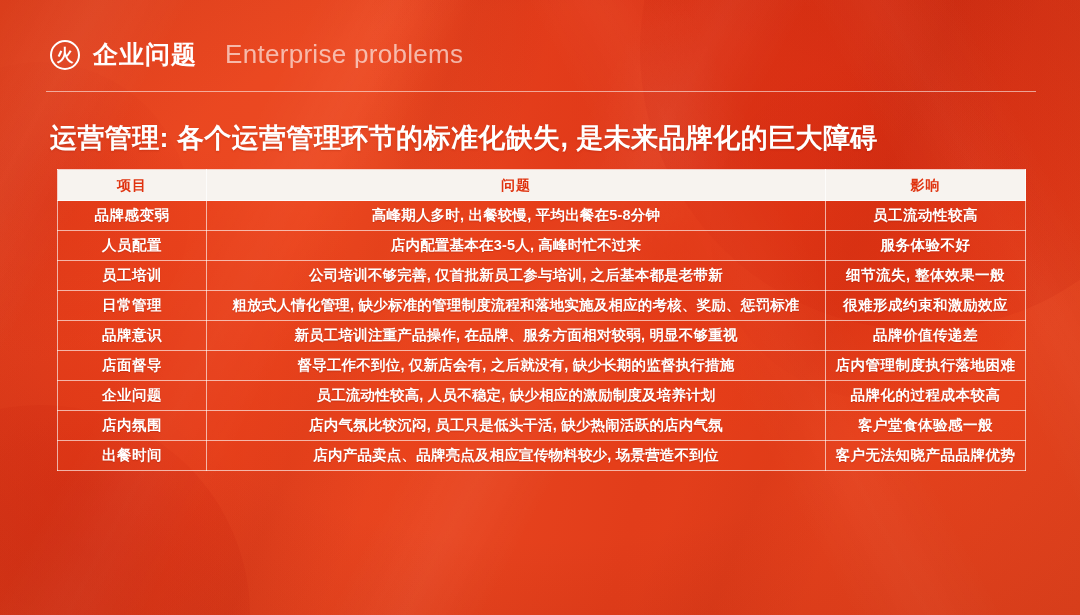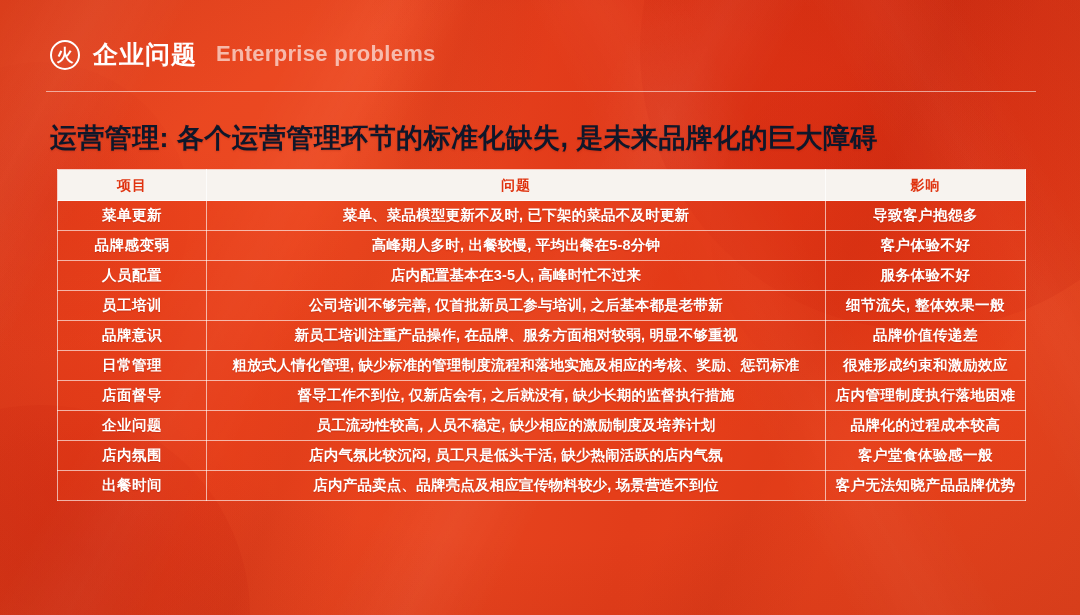--- a/index.html
+++ b/index.html
@@ -120,43 +120,43 @@
   #header-title-cn {
     color: #ffffff;
     font-size: 25px;
     font-weight: 700;
     letter-spacing: 1px;
     line-height: 1;
     white-space: nowrap;
   }
   #header-title-en {
     color: rgba(255,255,255,0.62);
-    font-size: 22px;
-    font-weight: 700;
+    font-size: 26px;
+    font-weight: 400;
     letter-spacing: .3px;
     line-height: 1;
     white-space: nowrap;
-    margin-left: 6px;
+    margin-left: 15px;
   }
 
   #header-rule {
     position: absolute;
     left: 46px;
     top: 91px;
     width: 990px;
     height: 1px;
     background: rgba(255,255,255,0.55);
   }
 
   
   #section-title {
     position: absolute;
     left: 50px;
     top: 124px;
-    color: #0f172a;
+    color: #ffffff;
     font-size: 27px;
     font-weight: 700;
     letter-spacing: .4px;
     line-height: 1.1;
     white-space: nowrap;
     text-shadow: 0 1px 2px rgba(130,20,4,0.25);
   }
 
   
   #issues-table {
@@ -246,50 +246,45 @@
     </colgroup>
     <thead>
       <tr>
         <th>项目</th>
         <th>问题</th>
         <th>影响</th>
       </tr>
     </thead>
     <tbody id="issues-body">
         <tr>
-          <td class="cell-item">菜单更新</td>
-          <td class="cell-issue">菜单、菜品模型更新不及时, 已下架的菜品不及时更新</td>
-          <td class="cell-impact">导致客户抱怨多</td>
-        </tr>
-        <tr>
           <td class="cell-item">品牌感变弱</td>
           <td class="cell-issue">高峰期人多时, 出餐较慢, 平均出餐在5-8分钟</td>
-          <td class="cell-impact">客户体验不好</td>
+          <td class="cell-impact">员工流动性较高</td>
         </tr>
         <tr>
           <td class="cell-item">人员配置</td>
           <td class="cell-issue">店内配置基本在3-5人, 高峰时忙不过来</td>
           <td class="cell-impact">服务体验不好</td>
         </tr>
         <tr>
           <td class="cell-item">员工培训</td>
           <td class="cell-issue">公司培训不够完善, 仅首批新员工参与培训, 之后基本都是老带新</td>
           <td class="cell-impact">细节流失, 整体效果一般</td>
         </tr>
         <tr>
+          <td class="cell-item">日常管理</td>
+          <td class="cell-issue">粗放式人情化管理, 缺少标准的管理制度流程和落地实施及相应的考核、奖励、惩罚标准</td>
+          <td class="cell-impact">很难形成约束和激励效应</td>
+        </tr>
+        <tr>
           <td class="cell-item">品牌意识</td>
           <td class="cell-issue">新员工培训注重产品操作, 在品牌、服务方面相对较弱, 明显不够重视</td>
           <td class="cell-impact">品牌价值传递差</td>
         </tr>
         <tr>
-          <td class="cell-item">日常管理</td>
-          <td class="cell-issue">粗放式人情化管理, 缺少标准的管理制度流程和落地实施及相应的考核、奖励、惩罚标准</td>
-          <td class="cell-impact">很难形成约束和激励效应</td>
-        </tr>
-        <tr>
           <td class="cell-item">店面督导</td>
           <td class="cell-issue">督导工作不到位, 仅新店会有, 之后就没有, 缺少长期的监督执行措施</td>
           <td class="cell-impact">店内管理制度执行落地困难</td>
         </tr>
         <tr>
           <td class="cell-item">企业问题</td>
           <td class="cell-issue">员工流动性较高, 人员不稳定, 缺少相应的激励制度及培养计划</td>
           <td class="cell-impact">品牌化的过程成本较高</td>
         </tr>
         <tr>

